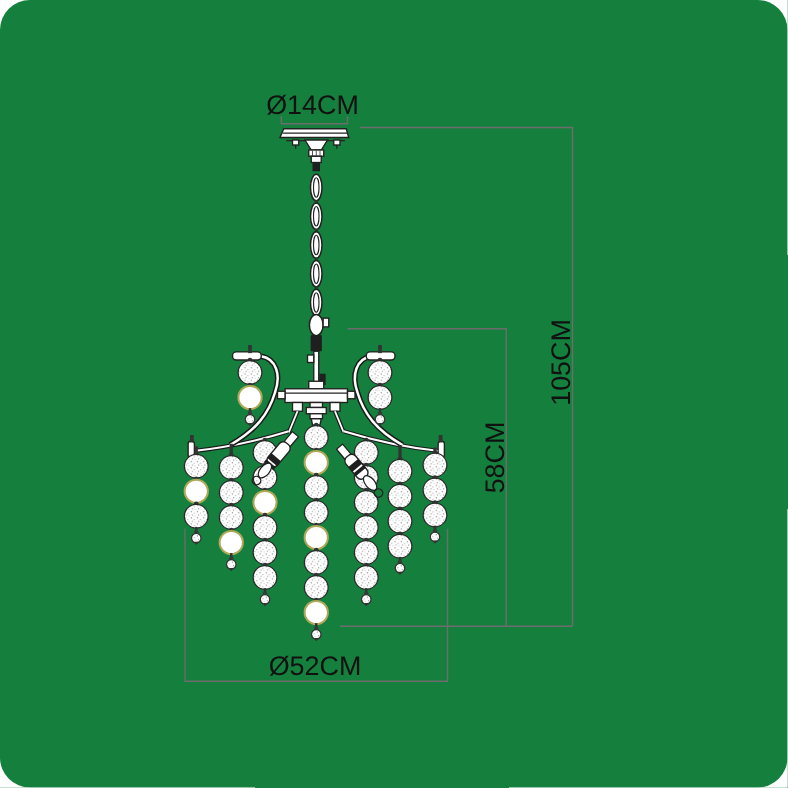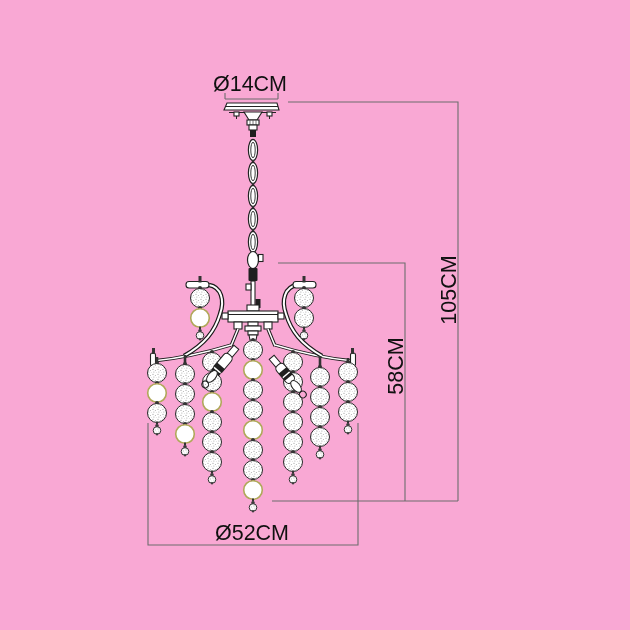--- a/index.html
+++ b/index.html
@@ -1,16 +1,16 @@
 <!DOCTYPE html>
 <html><head>
 <meta charset="utf-8">
 <style>
   html,body{margin:0;padding:0;background:#fff;}
-  .stage{width:630px;height:630px;background:#f9a8d4;position:relative;overflow:hidden;}
+  .stage{width:630px;height:630px;background:#15803d;position:relative;overflow:hidden;border-radius:24px;}
   svg{display:block;}
   text{font-family:"Liberation Sans","DejaVu Sans",sans-serif;fill:#111;}
   .dim-label{font-size:21.5px;letter-spacing:0px;}
   .dimline{fill:none;stroke:#6d6d6d;stroke-width:1.1;}
   .ink{stroke:#222;fill:#fff;stroke-width:1.1;}
   .ink-thin{stroke:#222;fill:none;stroke-width:1;}
   .dark{fill:#1f1f1f;stroke:none;}
   .dbl-o{fill:none;stroke:#1b1b1b;stroke-width:4.4;}
   .dbl-i{fill:none;stroke:#fff;stroke-width:2;}
   .arm-o{fill:none;stroke:#1b1b1b;stroke-width:3.4;}

